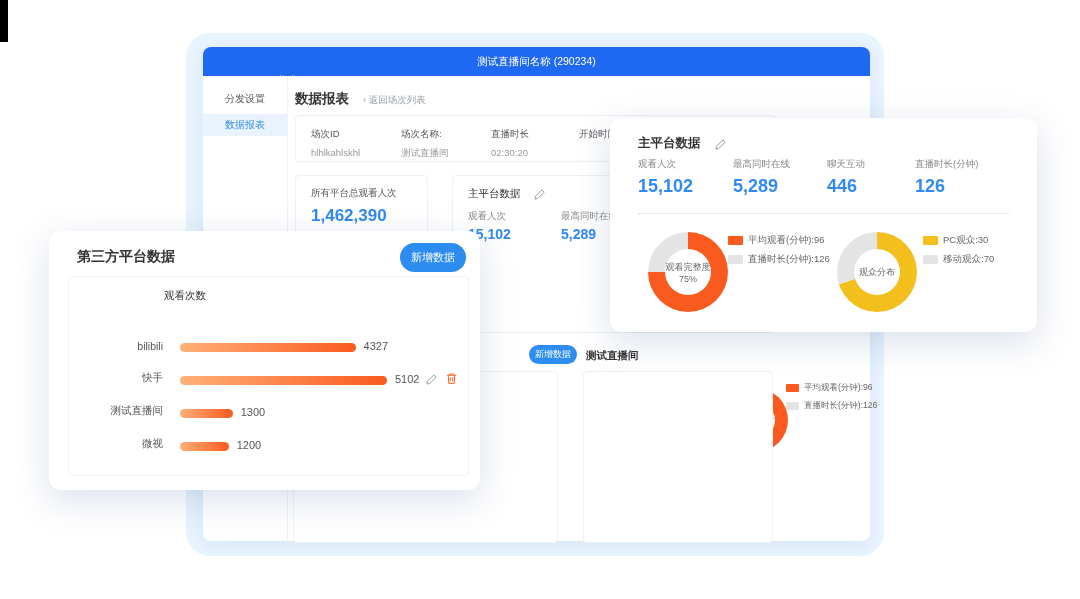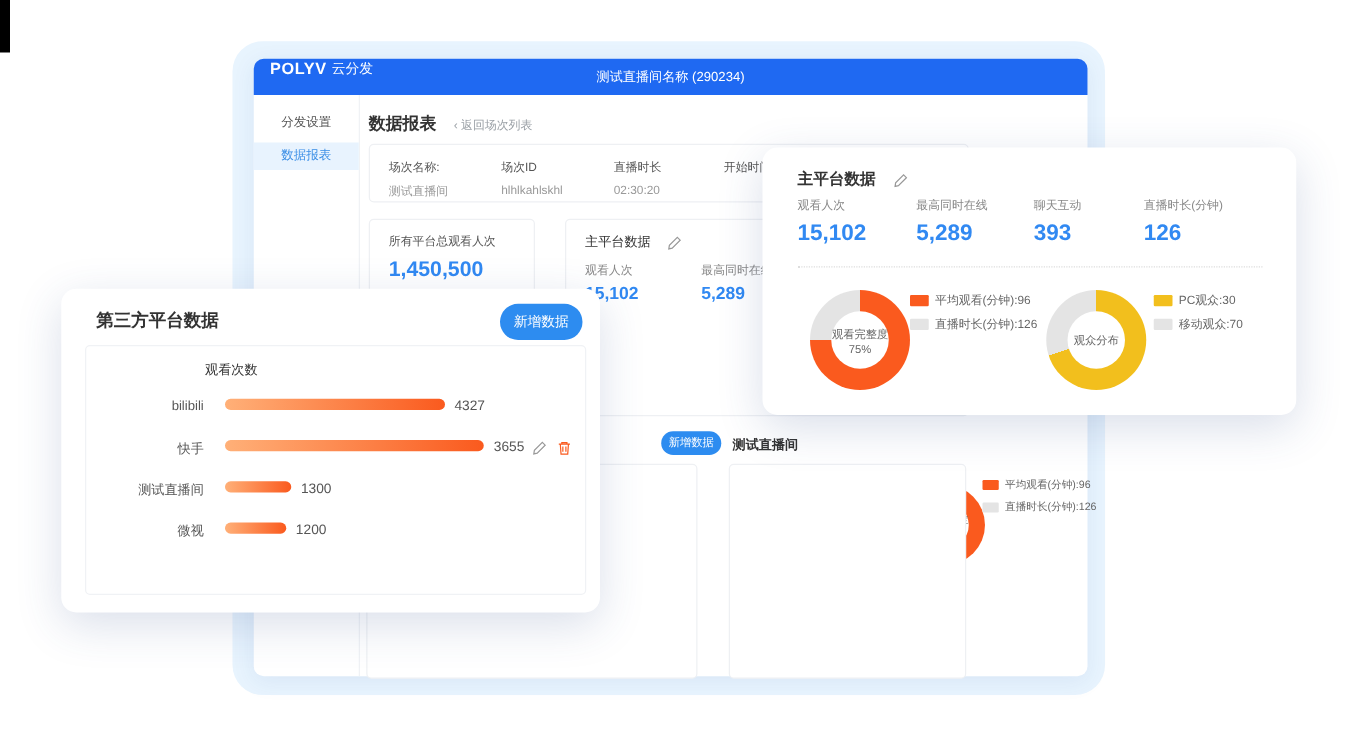--- a/index.html
+++ b/index.html
@@ -10,21 +10,21 @@
   .black-strip { position:absolute; left:0; top:0; width:8px; height:42px; background:#000; }
 
   .backdrop { position:absolute; left:186px; top:33px; width:698px; height:523px;
               background:#e8f4fe; border-radius:24px; }
 
   .window { position:absolute; left:203px; top:47px; width:667px; height:494px;
             background:#fff; border-radius:8px; box-shadow:0 4px 18px rgba(40,80,150,.08); }
 
   .win-header { position:absolute; left:0; top:0; width:667px; height:29px;
                 background:#1f69f2; border-radius:8px 8px 0 0; display:flex; align-items:center; }
-  .logo-wrap { position:absolute; left:13px; top:0; height:41px; display:flex; align-items:flex-start; gap:4px; }
+  .logo-wrap { position:absolute; left:13px; top:0; height:41px; display:flex; align-items:flex-end; gap:4px; }
   .logo-main { color:#fff; font-weight:bold; font-size:13px; letter-spacing:.5px; }
   .logo-suffix { color:#fff; font-size:11px; }
   .win-title { width:100%; text-align:center; color:#fff; font-size:10.5px; }
 
   .sidebar { position:absolute; left:0; top:29px; width:85px; height:465px; border-right:1px solid #f0f2f5; }
   .side-item { height:22px; line-height:22px; text-align:center; font-size:10px; color:#555; cursor:pointer; margin-top:12px; }
   .side-item.active { margin-top:4px; background:#e8f3fe; color:#3a8ee6; }
 
   .page-head { position:absolute; left:92px; top:43px; display:flex; align-items:baseline; gap:14px; }
   .page-title { font-size:13.5px; font-weight:bold; color:#333; }
@@ -78,21 +78,21 @@
   .overlay-card { position:absolute; background:#fff; border-radius:12px;
                   box-shadow:0 10px 36px rgba(50,80,140,.18); }
   .overlay-tp { left:49px; top:231px; width:431px; height:259px; }
   .tp-title { position:absolute; left:28px; top:17px; font-size:14px; font-weight:bold; color:#333; }
   .tp-add-btn { position:absolute; right:14px; top:12px; width:66px; height:29px; border:none;
                 background:#2d8cf0; color:#fff; border-radius:15px; font-size:11px; cursor:pointer; font-family:inherit; }
   .tp-inner { position:absolute; left:19px; top:45px; width:401px; height:200px;
               border:1px solid #f0f2f5; border-radius:4px; }
   .tp-col-header { position:absolute; left:95px; top:12px; font-size:10.5px; color:#333;text-align:right; }
   .tp-rows { position:absolute; left:18px; top:42px; width:370px; }
-  .tp-row { display:flex; align-items:flex-start; height:33px; }
+  .tp-row { display:flex; align-items:flex-end; height:33px; }
   .tp-label { width:76px; text-align:right; font-size:10.5px; color:#555; flex:0 0 auto; }
   .tp-bar { height:9px; border-radius:4.5px; margin-left:17px; background:linear-gradient(90deg,#ffb078,#fa5a1e); flex:0 0 auto; }
   .tp-value { font-size:11px; color:#555; margin-left:8px; white-space:nowrap; }
   .icon-btn { margin-left:7px; cursor:pointer; display:inline-flex; align-items:center; }
 
   .overlay-mp { left:610px; top:118px; width:427px; height:214px; }
   .mpov-title-row { position:absolute; left:28px; top:17px; display:flex; align-items:center; gap:7px;
                     font-size:12.5px; font-weight:bold; color:#333; }
   .mpov-stats { position:absolute; left:28px; top:40px; display:flex; }
   .mpov-col { }
@@ -135,43 +135,43 @@
       <div class="side-item">分发设置</div>
       <div class="side-item active">数据报表</div>
     </div>
 
     <div class="page-head">
       <span class="page-title">数据报表</span>
       <span class="back-link">‹ 返回场次列表</span>
     </div>
 
     <div class="card session-card">
+      <div class="sess-col c2">
+        <span class="sess-label">场次ID</span>
+        <span class="sess-value">hlhlkahlskhl</span>
+      </div>
       <div class="sess-col c1">
         <span class="sess-label">场次名称:</span>
         <span class="sess-value">测试直播间</span>
-      </div>
-      <div class="sess-col c2">
-        <span class="sess-label">场次ID</span>
-        <span class="sess-value">hlhlkahlskhl</span>
       </div>
       <div class="sess-col c3">
         <span class="sess-label">直播时长</span>
         <span class="sess-value">02:30:20</span>
       </div>
       <div class="sess-col">
         <span class="sess-label">
           <span>开始时间</span><span class="info-i">ⓘ</span>
         </span>
       </div>
       <div class="popover">该场次首次</div>
     </div>
 
     <div class="card total-card">
       <div class="total-label">所有平台总观看人次</div>
-      <div class="total-value">1,450,500</div>
+      <div class="total-value">1,462,390</div>
     </div>
 
     <div class="card mainplat-card">
       <div class="mp-title-row">
         <span>主平台数据</span>
         <span class="icon-btn">
           <svg class="pencil" viewBox="0 0 16 16" fill="none" stroke="#999" stroke-width="1.3">
               <path d="M10.5 2.5l3 3L5 14l-3.6.8L2 11z"></path>
             </svg>
         </span>
@@ -224,21 +224,21 @@
       <div class="tp-col-header">观看次数</div>
       <div class="tp-rows">
         <div class="tp-row">
           <span class="tp-label">bilibili</span>
           <span class="tp-bar" style="width: 175.556px;"></span>
           <span class="tp-value">4327</span>
         </div>
         <div class="tp-row">
           <span class="tp-label">快手</span>
           <span class="tp-bar" style="width: 207px;"></span>
-          <span class="tp-value">3655</span>
+          <span class="tp-value">5102</span>
           <span class="icon-btn">
             <svg class="pencil" viewBox="0 0 16 16" fill="none" stroke="#999" stroke-width="1.3">
                 <path d="M10.5 2.5l3 3L5 14l-3.6.8L2 11z"></path>
               </svg>
           </span>
           <span class="icon-btn">
             <svg class="trash" viewBox="0 0 16 16" fill="none" stroke="#fa5a1e" stroke-width="1.2">
                 <path d="M2.5 4h11M5.5 4V2.5h5V4M4 4l.7 10h6.6L12 4M6.5 6.5v5M9.5 6.5v5"></path>
               </svg>
           </span>
@@ -270,21 +270,21 @@
       <div class="mpov-col w95">
         <div class="mpov-slabel">观看人次</div>
         <div class="mpov-svalue">15,102</div>
       </div>
       <div class="mpov-col w94">
         <div class="mpov-slabel">最高同时在线</div>
         <div class="mpov-svalue">5,289</div>
       </div>
       <div class="mpov-col w88">
         <div class="mpov-slabel">聊天互动</div>
-        <div class="mpov-svalue">393</div>
+        <div class="mpov-svalue">446</div>
       </div>
       <div class="mpov-col">
         <div class="mpov-slabel">直播时长(分钟)</div>
         <div class="mpov-svalue">126</div>
       </div>
     </div>
     <div class="mpov-divider"></div>
 
     <div class="donut donut-lg1" style="background: conic-gradient(rgb(250, 90, 30) 0deg, rgb(250, 90, 30) 75%, rgb(228, 228, 228) 75%, rgb(228, 228, 228) 100%);"></div>
     <div class="donut-hole donut-lg1-hole">

